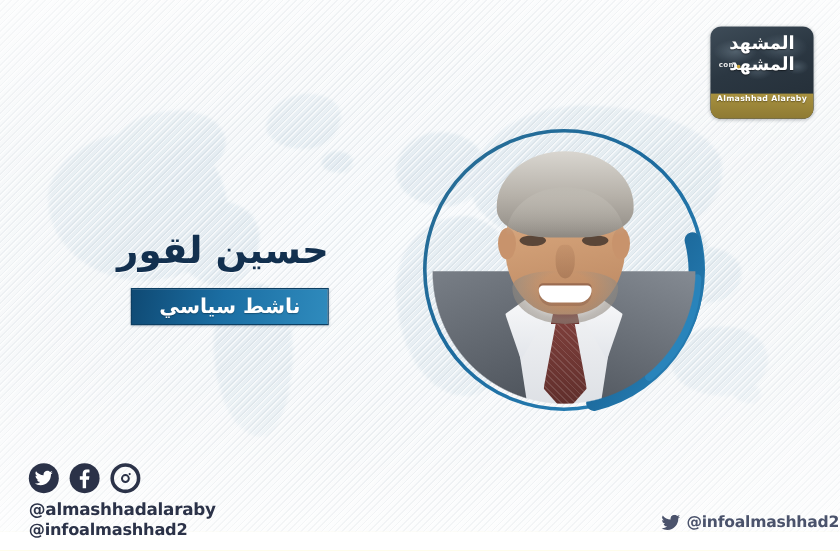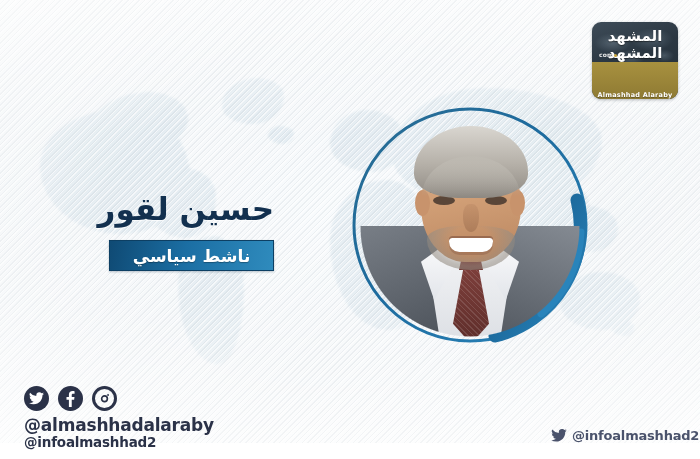--- a/index.html
+++ b/index.html
@@ -106,23 +106,23 @@
   .logo-ar .l2{ display:block; margin-top:1px; }
   .logo-com{
     position:absolute; left:7px; top:29px;
     font-size:6px; font-weight:700; color:#e8e8e8; letter-spacing:.2px;
   }
   .logo-dot{
     position:absolute; left:22px; top:32px; width:3px; height:3px;
     border-radius:50%; background:#c8a43c;
   }
   .logo-strip{
-    position:absolute; left:0; bottom:0; width:86px; height:37px;
+    position:absolute; left:0; bottom:0; width:86px; height:21px;
     background:linear-gradient(180deg,#a8913f 0%,#8e7a33 100%);
-    display:flex; align-items:flex-end; justify-content:center;
+    display:flex; align-items:flex-start; justify-content:center;
   }
   .logo-strip span{
     color:#ffffff; font-size:6.5px; font-weight:700; letter-spacing:.25px;
     text-shadow:0 1px 1px rgba(0,0,0,.35);
   }
 
   
   #portrait{
     position:absolute; left:345px; top:100px; width:250px; height:250px;
   }
@@ -252,21 +252,21 @@
     width:25px; height:25px; border-radius:50%;
     display:flex; align-items:center; justify-content:center;
     background:#2b3248;
   }
   .s-ico.insta{ background:transparent; border:3px solid #2b3248; }
   .s-ico svg{ display:block; }
   .handle{
     color:#2b3248; font-size:12.5px; font-weight:700;
     letter-spacing:-.2px; line-height:15px; margin-top:2px;
   }
-  .handle.first{ margin-top:7px; font-size:17px; }
+  .handle.first{ margin-top:7px; font-size:14px; }
   .handle.second{ font-size:13.5px; }
 
   
   #br-handle{
     position:absolute; left:551px; top:428px;
     display:flex; align-items:center; gap:5px;
     color:#3c4560; font-size:13px; font-weight:700; letter-spacing:-.2px;
     opacity:.92;
   }
   #br-handle svg{ display:block; }

